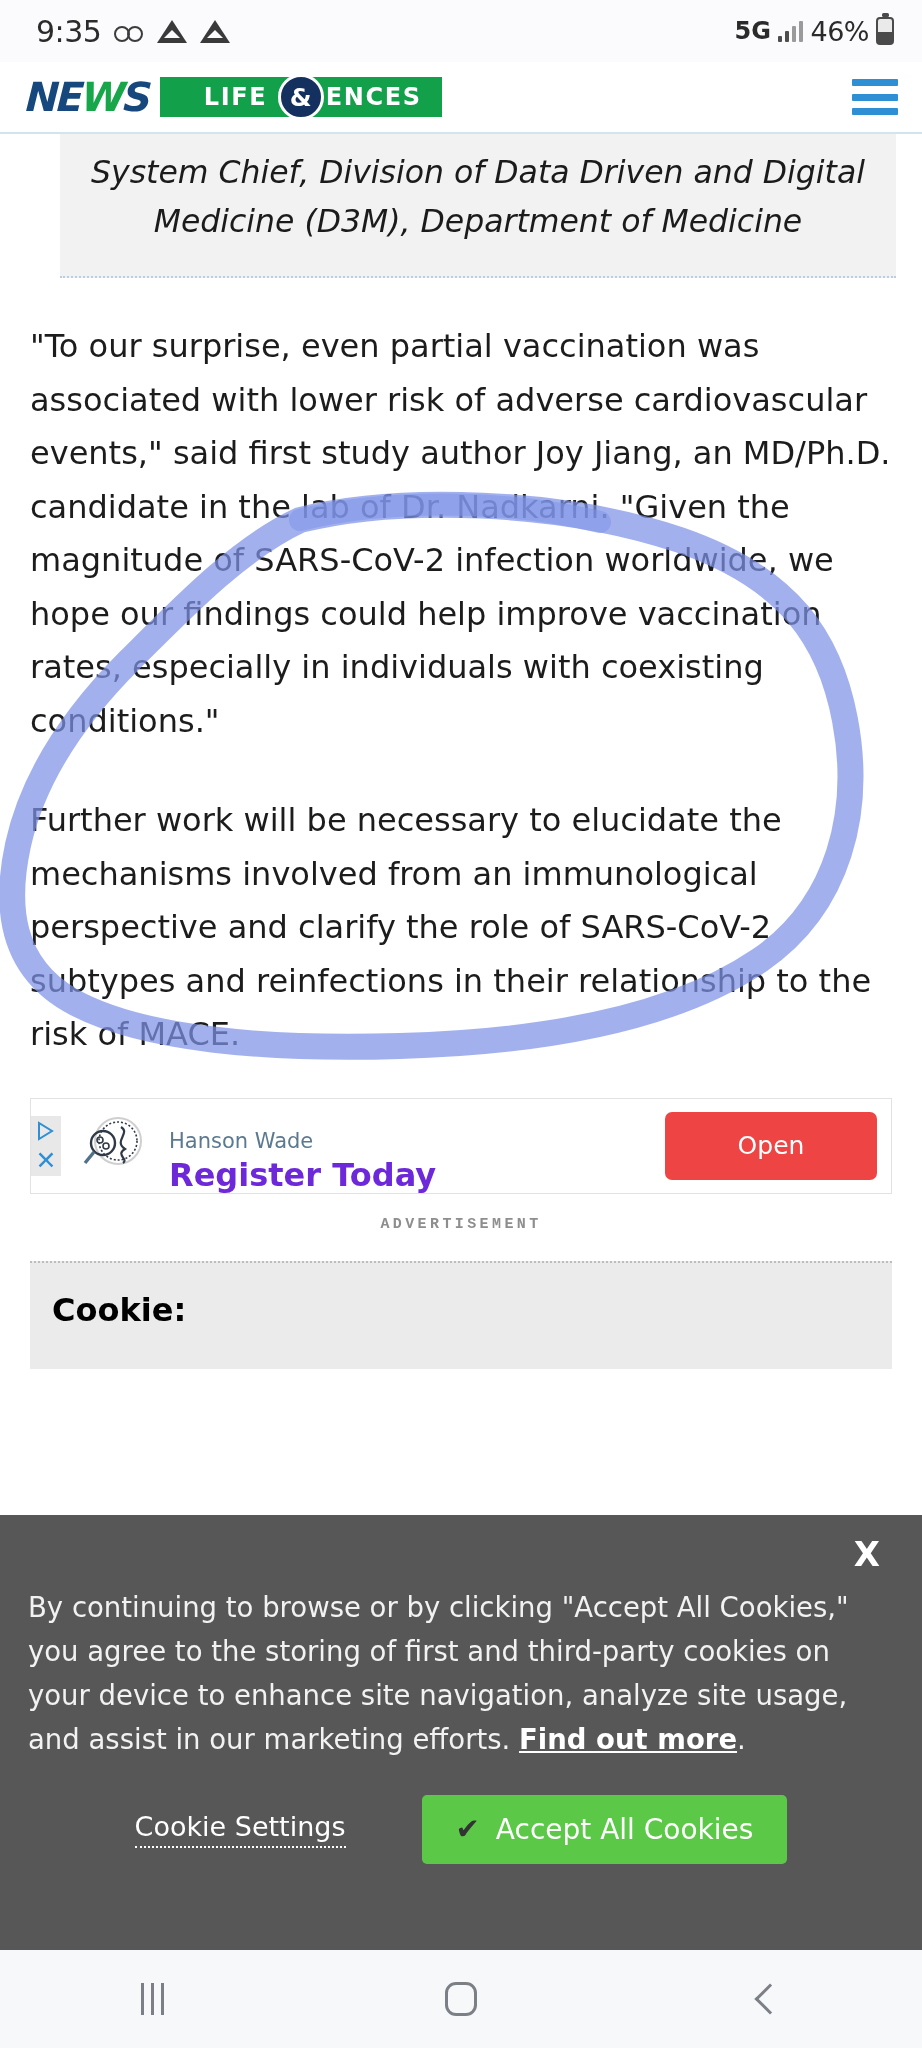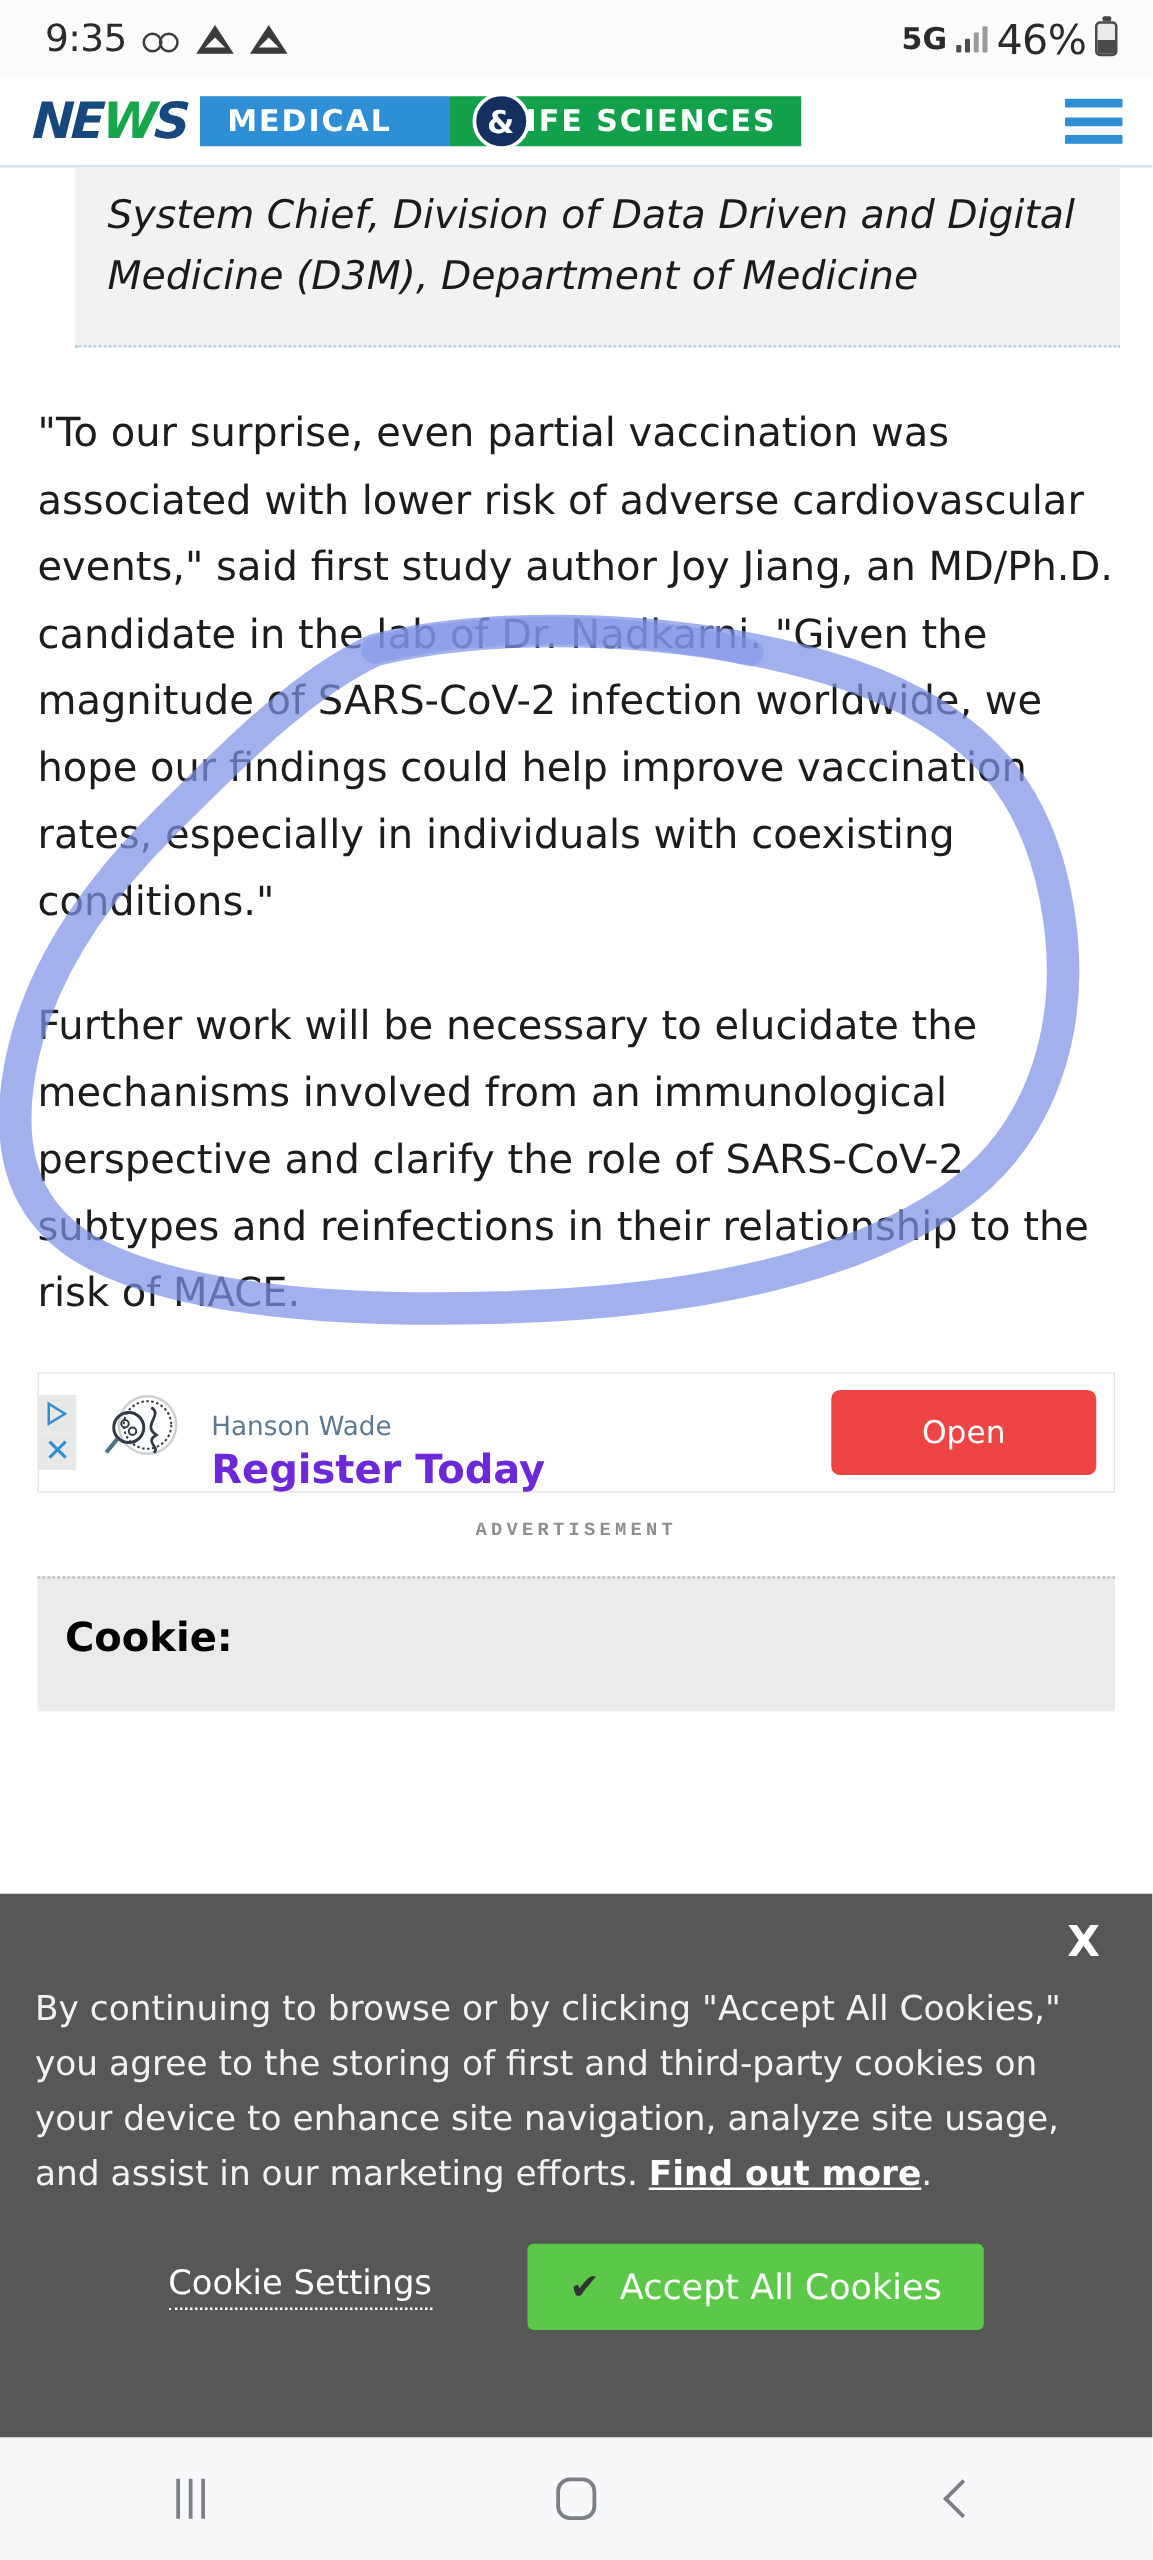--- a/index.html
+++ b/index.html
@@ -95,21 +95,21 @@
     width: 4.5px;
     background: #4d4d4d;
     border-radius: 1px;
   }
   .signal-bars i:nth-child(1) { height: 6px; }
   .signal-bars i:nth-child(2) { height: 11px; }
   .signal-bars i:nth-child(3) { height: 16px; background: #9a9a9a; }
   .signal-bars i:nth-child(4) { height: 21px; background: #9a9a9a; }
 
   .battery-pct {
-    font-size: 33px;
+    font-size: 27px;
     color: #2b2b2b;
     font-family: "DejaVu Sans", sans-serif;
     letter-spacing: -0.5px;
   }
   .battery-icon {
     width: 18px;
     height: 28px;
     border: 2.5px solid #4a4a4a;
     border-radius: 4px;
     position: relative;
@@ -217,20 +217,21 @@
   
   .article {
     padding: 0;
     position: relative;
   }
   .quote-box {
     background: #f2f2f2;
     margin: 0 26px 0 60px;
     padding: 14px 26px 30px 26px;
     border-bottom: 2px dotted #b9cfe0;
+    text-align: center;
   }
   .quote-box p {
     font-style: italic;
     font-size: 31.5px;
     line-height: 49px;
     color: #1b1b1b;
     font-family: "DejaVu Sans", sans-serif;
   }
 
   .body-text {
@@ -463,23 +464,20 @@
       </span>
     <span class="battery-pct">46%</span>
     <span class="battery-icon"></span>
   </div>
 </div>
 
 <div class="site-header">
   <div class="logo-wrap">
     <span class="logo-news">NE<span class="accent">W</span>S</span>
     <span class="logo-bands">
-      <span class="band-blue">
-        <span class="band-text">MEDICAL</span>
-      </span>
       <span class="amp-circle">&amp;</span>
       <span class="band-green">
         <span class="band-text">LIFE SCIENCES</span>
       </span>
     </span>
   </div>
   <div class="hamburger">
     <span></span>
       <span></span>
       <span></span>

